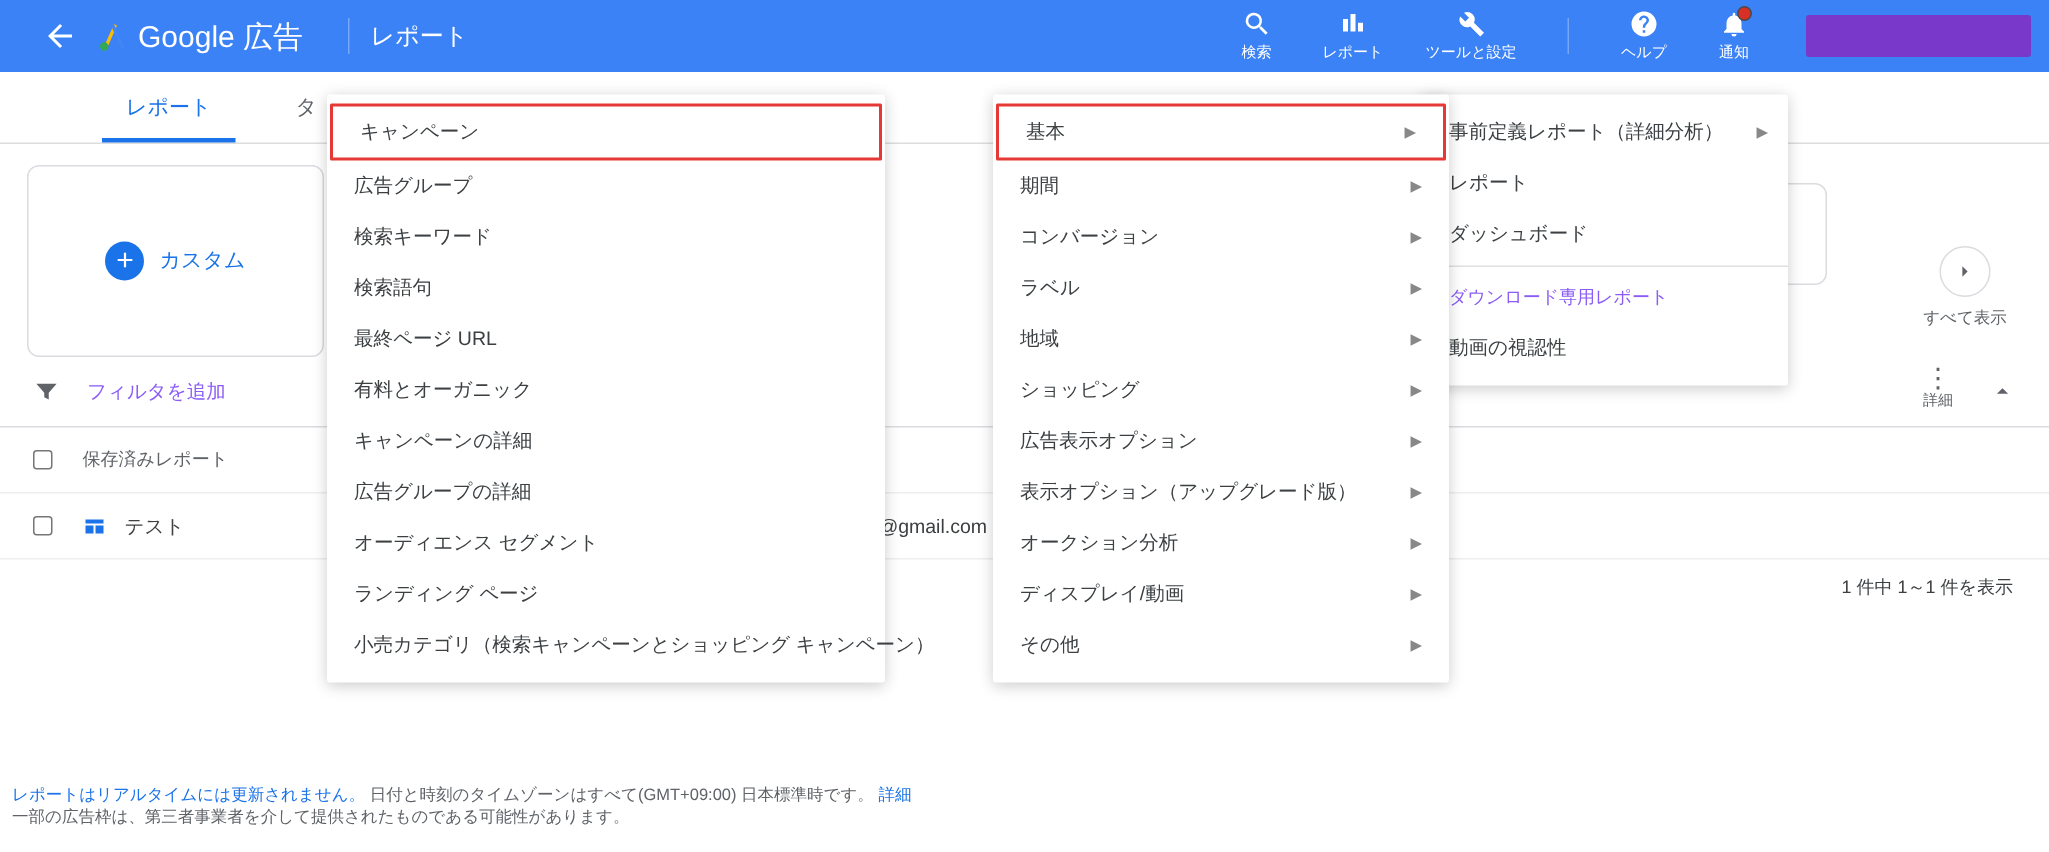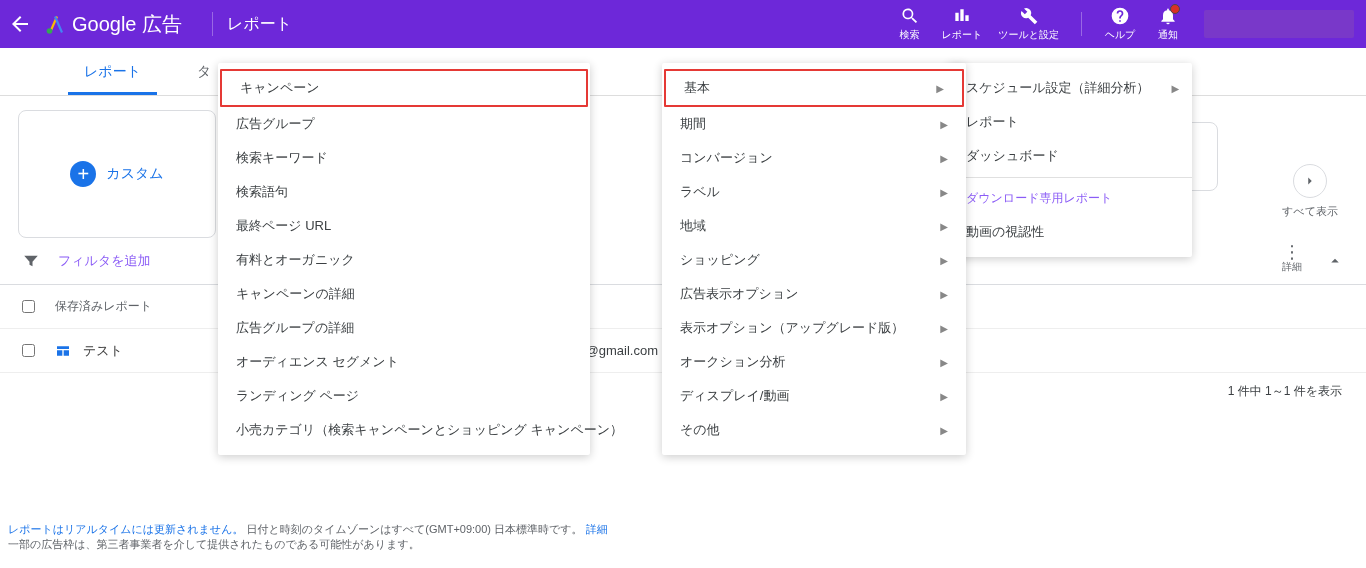--- a/index.html
+++ b/index.html
@@ -1,26 +1,26 @@
 <!DOCTYPE html>
 <html><head>
 <meta charset="utf-8">
 <style>
 * { margin: 0; padding: 0; box-sizing: border-box; font-family: Arial, 'Hiragino Kaku Gothic ProN', 'Meiryo', sans-serif; }
 body { width: 1366px; height: 568px; background: #fff; position: relative; overflow: hidden; }
 
 
-.header { height: 48px; background: #6d28d9; display: flex; align-items: center; color: #fff; padding: 0 8px; position: relative; }
+.header { height: 48px; background: #3b82f6; display: flex; align-items: center; color: #fff; padding: 0 28px; position: relative; }
 .back-arrow { width: 24px; height: 24px; margin-right: 12px; cursor: pointer; }
 .logo { display: flex; align-items: center; gap: 4px; margin-right: 16px; }
 .logo-icon { width: 24px; height: 24px; }
 .logo-text { font-size: 20px; font-weight: 400; }
 .divider-v { width: 1px; height: 24px; background: rgba(255,255,255,0.3); margin: 0 14px; }
 .header-title { font-size: 16px; }
-.header-right { position: absolute; right: 12px; display: flex; align-items: center; gap: 0; }
+.header-right { position: absolute; right: 12px; display: flex; align-items: center; gap: 12px; }
 .header-icon-btn { display: flex; flex-direction: column; align-items: center; justify-content: center; min-width: 48px; padding: 4px 8px; cursor: pointer; position: relative; }
 .header-icon-btn svg { width: 20px; height: 20px; }
 .header-icon-label { font-size: 10px; margin-top: 2px; color: #fff; }
 .notif-badge { position: absolute; top: 2px; right: 12px; width: 10px; height: 10px; background: #d93025; border-radius: 50%; border: 1px solid #4a4a4a; }
 .account-chip { width: 150px; height: 28px; background: #7938c9; border-radius: 2px; margin-left: 12px; }
 
 
 .tabs-row { height: 48px; background: #fff; display: flex; align-items: stretch; padding-left: 56px; border-bottom: 1px solid #ddd; }
 .tab { padding: 0 28px; display: flex; align-items: center; font-size: 14px; color: #5f6368; cursor: pointer; position: relative; }
 .tab.active { color: #1a73e8; }
@@ -199,21 +199,21 @@
 </div>
 <div class="table-footer">1 件中 1～1 件を表示</div>
 
 <div class="page-footer">
   <a>レポートはリアルタイムには更新されません。</a><span> 日付と時刻のタイムゾーンはすべて(GMT+09:00) 日本標準時です。 </span><a>詳細</a><br>
   <span>一部の広告枠は、第三者事業者を介して提供されたものである可能性があります。</span>
 </div>
 
 <div class="menu m3">
   <div class="menu-item">
-      <span>スケジュール設定（詳細分析）</span>
+      <span>事前定義レポート（詳細分析）</span>
       <span class="chevron">▶</span>
     </div>
   <div class="menu-item">レポート</div>
   <div class="menu-item">ダッシュボード</div>
   <div class="menu-sep"></div>
   <div class="menu-item header-item">ダウンロード専用レポート</div>
   <div class="menu-item">動画の視認性</div>
 </div>
 
 <div class="menu m2">

